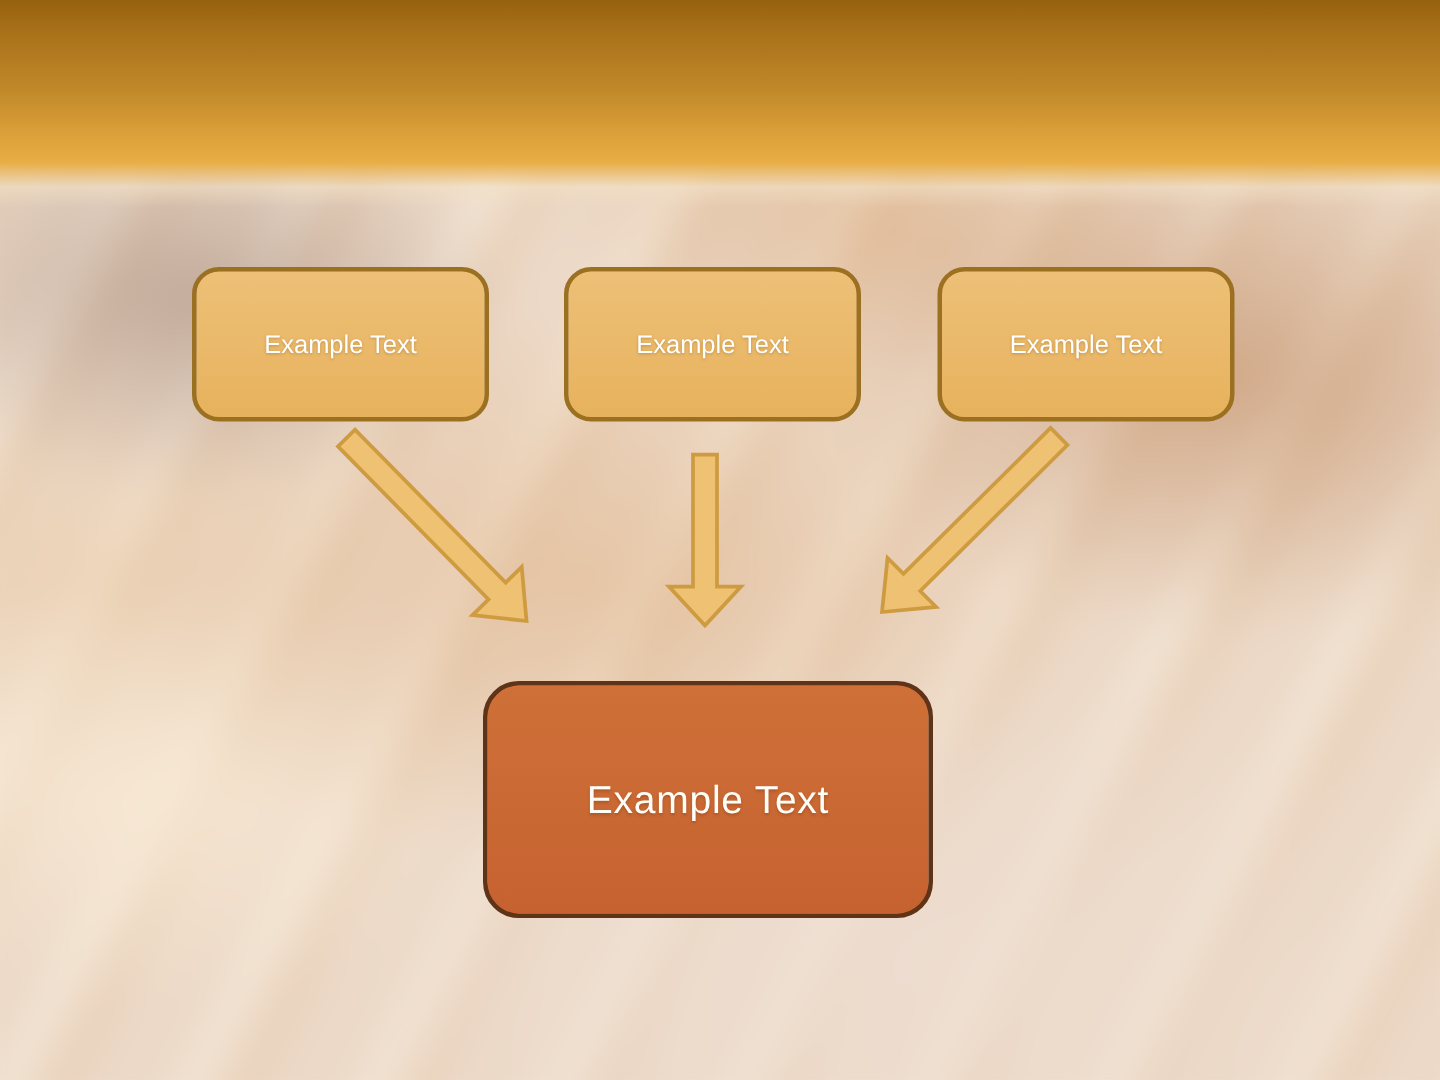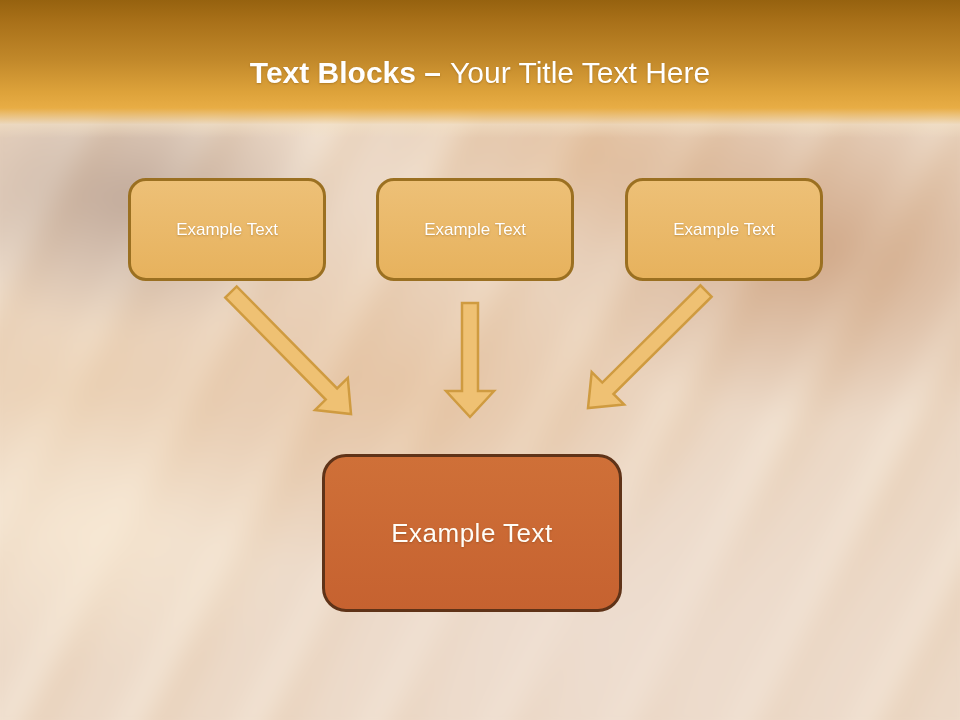--- a/index.html
+++ b/index.html
@@ -111,23 +111,20 @@
 </head>
 <body>
 
 <div class="slide">
 
   <div class="bg"></div>
 
   <div class="header"></div>
   <div class="header-fade"></div>
 
-  <div class="title">
-    <span class="t-bold">Text Blocks –</span><span class="t-reg">Your Title Text Here</span>
-  </div>
 
   <div class="tbox tbox1">
     <span>Example Text</span>
   </div>
   <div class="tbox tbox2">
     <span>Example Text</span>
   </div>
   <div class="tbox tbox3">
     <span>Example Text</span>
   </div>

